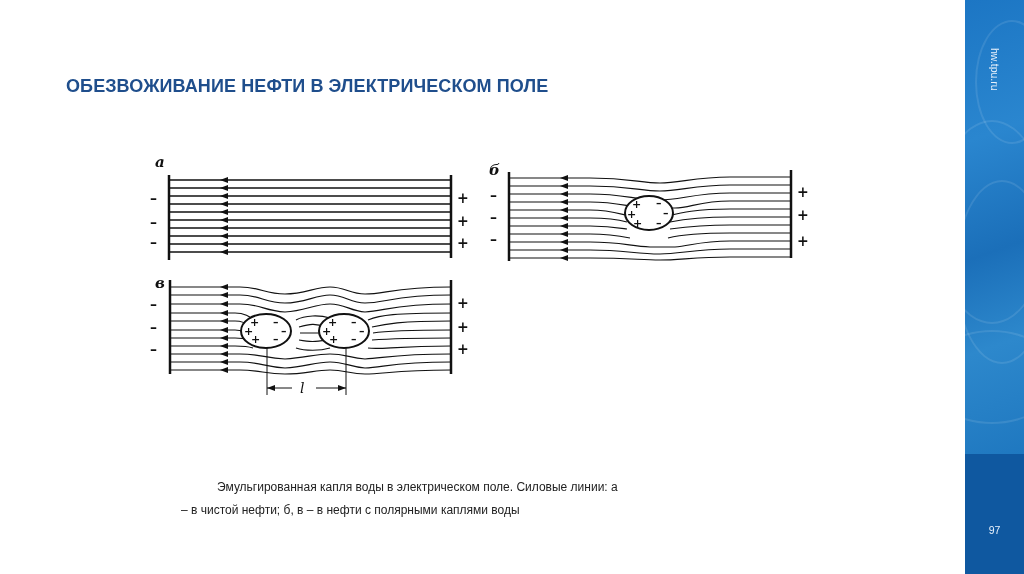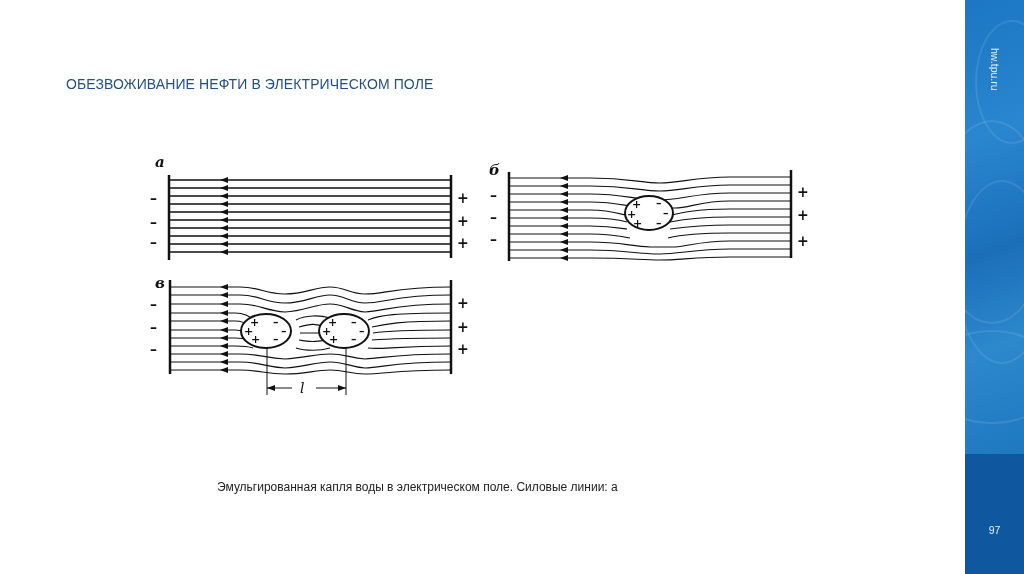--- a/index.html
+++ b/index.html
@@ -1,18 +1,18 @@
 <!DOCTYPE html>
 <html><head>
 <meta charset="utf-8">
 <style>
   html, body { margin: 0; padding: 0; }
   body { width: 1024px; height: 574px; position: relative; background: #ffffff; overflow: hidden;
          font-family: "Liberation Sans", sans-serif; }
-  .slide-title { position: absolute; left: 66px; top: 76px; font-size: 14px; font-weight: normal;
+  .slide-title { position: absolute; left: 66px; top: 76px; font-size: 18px; font-weight: bold;
                  color: #1f4e8c; letter-spacing: 0.1px; white-space: nowrap; }
   .sidebar { position: absolute; left: 965px; top: 0; width: 59px; height: 574px; }
   .sidebar-top { position: absolute; left: 0; top: 0; width: 59px; height: 454px;
                  background: linear-gradient(160deg, #1c76c4 0%, #2a86cf 30%, #1b6fb9 55%, #2d88cc 75%, #1f78c0 100%); overflow: hidden; }
   .sidebar-top .arch { position: absolute; border: 2px solid rgba(255,255,255,0.10); border-radius: 50%; }
   .sidebar-bottom { position: absolute; left: 0; top: 454px; width: 59px; height: 120px; background: #0f58a0; }
   .sidebar-url { position: absolute; left: 24px; top: 48px; writing-mode: vertical-rl; color: #e8f1fb;
                  font-size: 10.5px; white-space: nowrap; }
   .page-number { position: absolute; left: 0; width: 59px; top: 524px; text-align: center; color: #e8f1fb; font-size: 10.5px; }
   .figure { position: absolute; left: 140px; top: 145px; }
@@ -195,13 +195,14 @@
         <text x="317" y="38">+</text>
           <text x="317" y="62">+</text>
           <text x="317" y="84">+</text>
       </g>
     </g>
   </svg>
 </div>
 
 <div class="caption">
   <span class="l1">Эмульгированная капля воды в электрическом поле. Силовые линии: а</span>
+  <span class="l2">– в чистой нефти; б, в – в нефти с полярными каплями воды</span>
 </div>
 
 </body></html>

